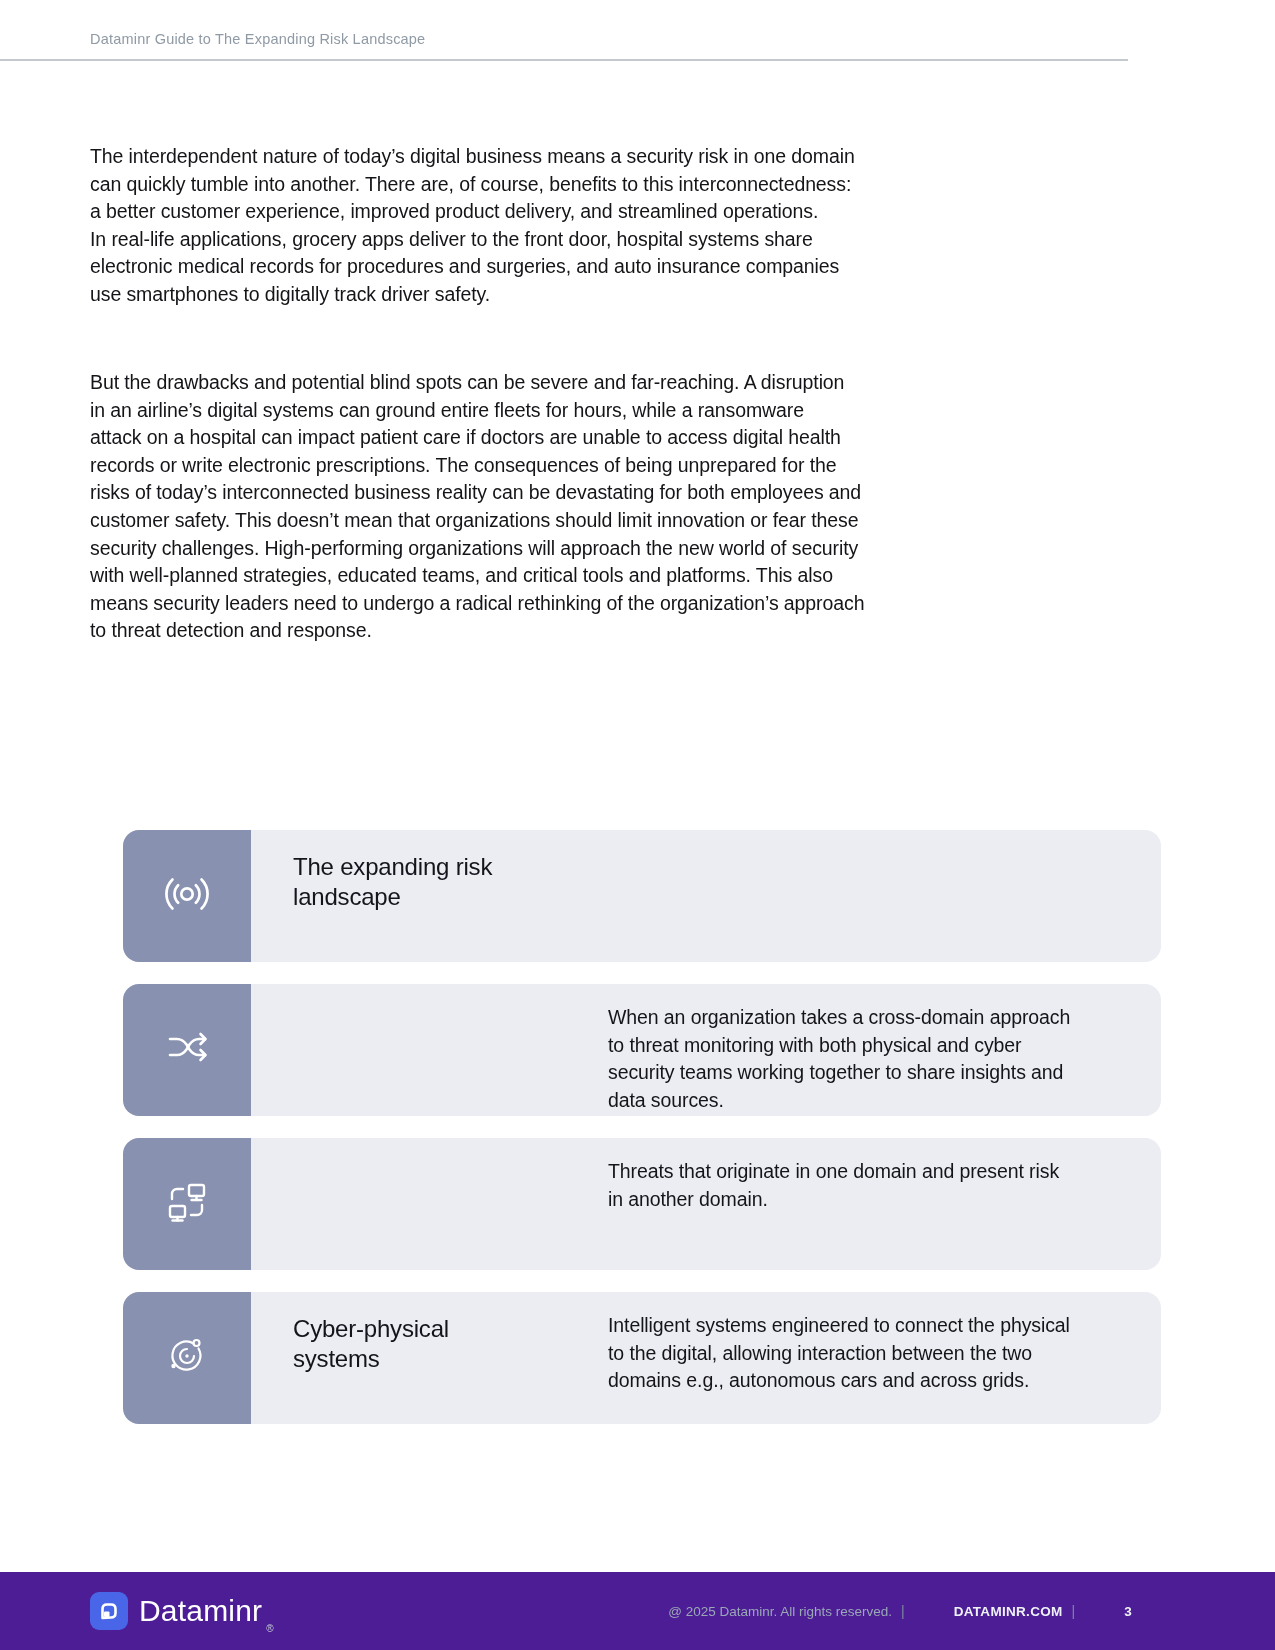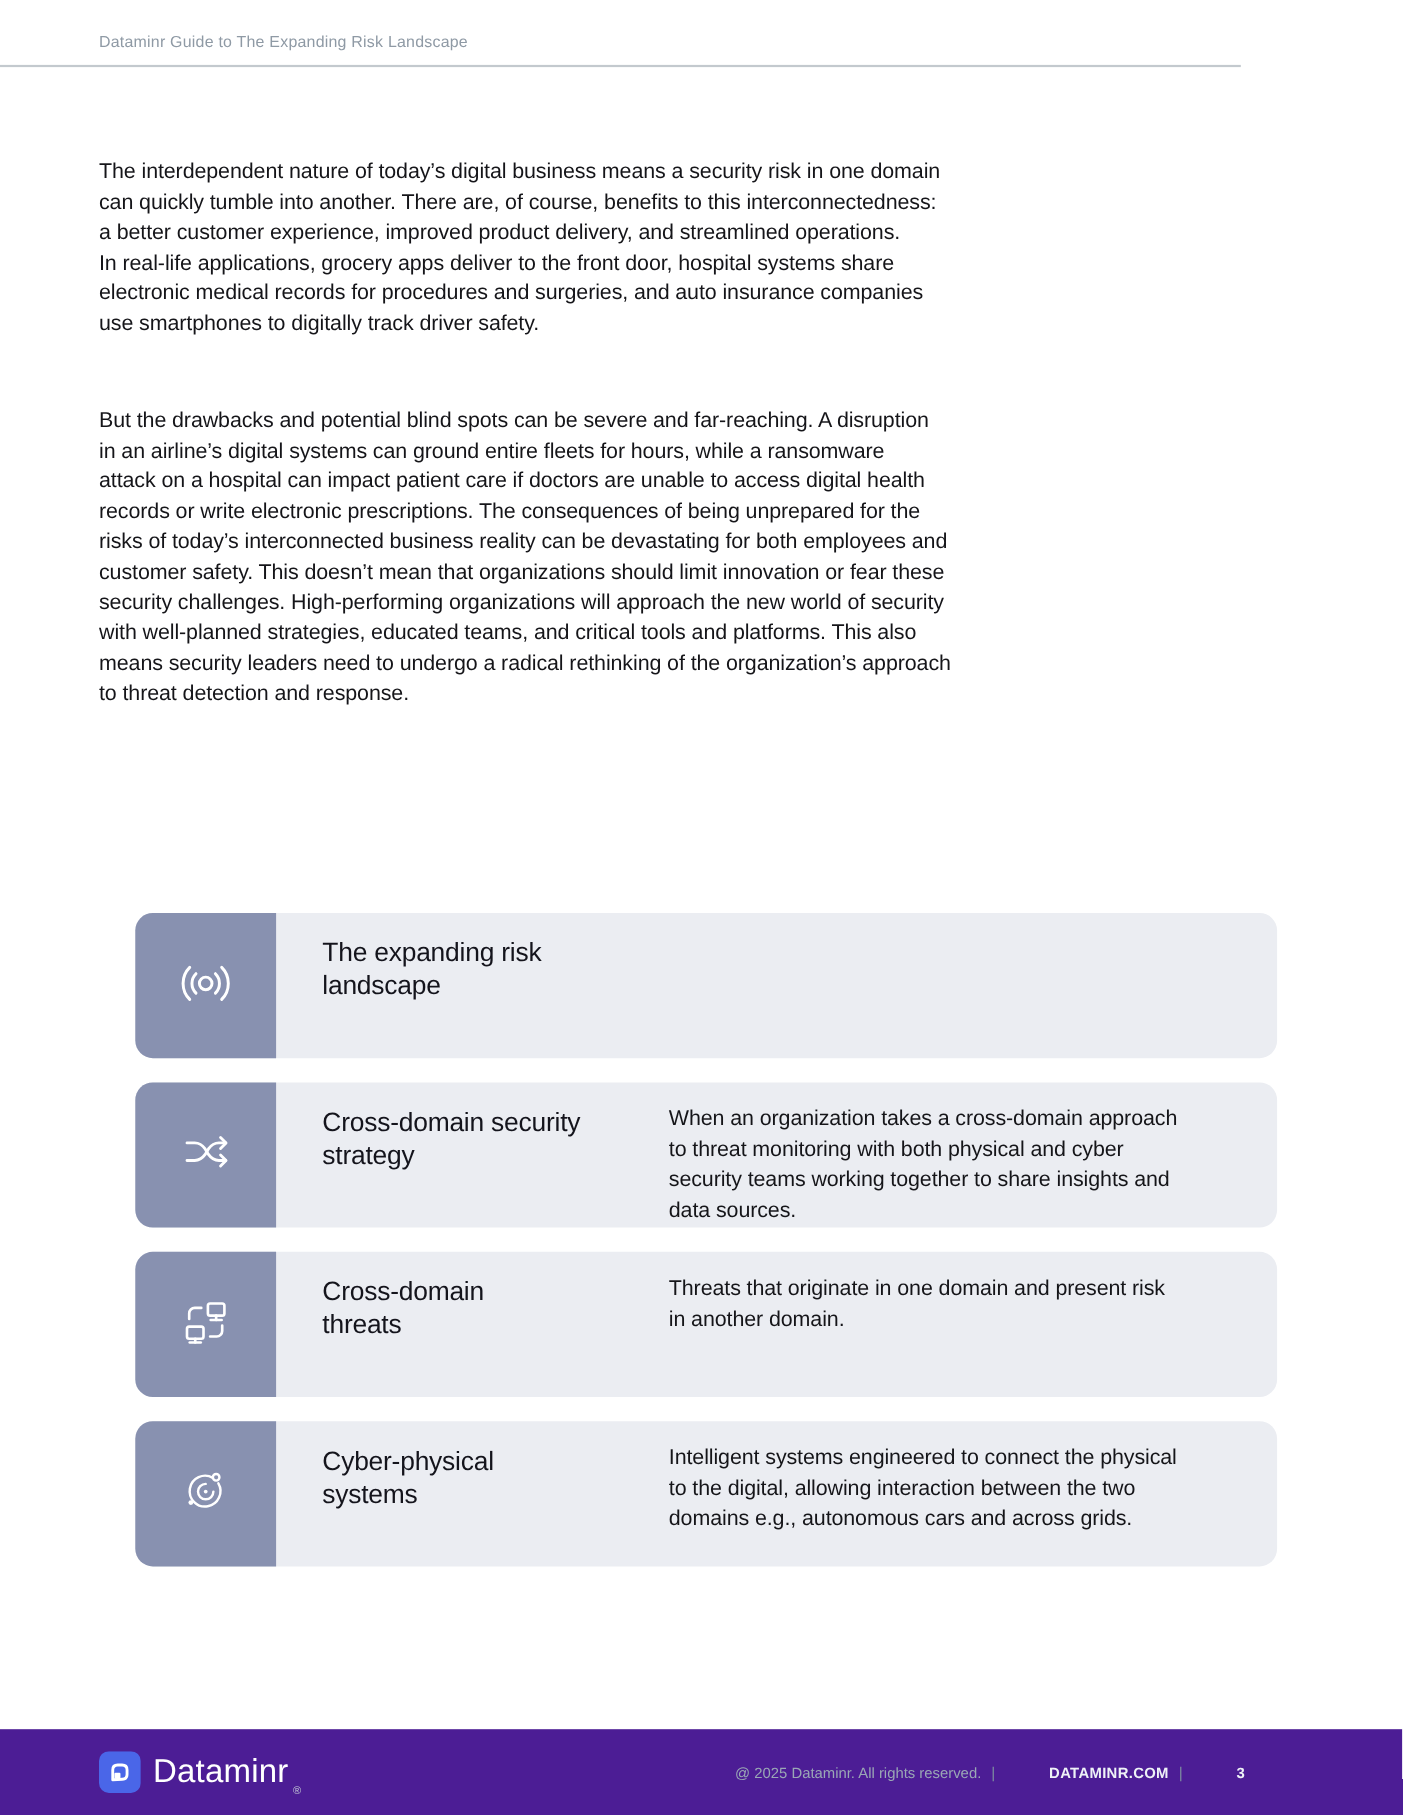--- a/index.html
+++ b/index.html
@@ -177,22 +177,20 @@
     <div class="card-tile">
       <span>
         <svg width="54" height="54" viewBox="0 0 54 54" fill="none" stroke="#ffffff" stroke-width="2.6" stroke-linecap="round" stroke-linejoin="round">
           <path d="M10 18 H17 C21 18 24 20 26.5 23.5 L29.5 28.5 C32 32 35 34 39 34 H45"></path>
           <path d="M10 34 H17 C21 34 24 32 26.5 28.5 L29.5 23.5 C32 20 35 18 39 18 H45"></path>
           <path d="M40.5 13 L45.5 18 L40.5 23"></path>
           <path d="M40.5 29 L45.5 34 L40.5 39"></path>
         </svg>
       </span>
     </div>
-    <div class="card-title">Cross-domain security
-strategy</div>
     <div class="card-desc">When an organization takes a cross-domain approach
 to threat monitoring with both physical and cyber
 security teams working together to share insights and
 data sources.</div>
   </div>
 
   <div class="card card-3">
     <div class="card-tile">
       <span>
         <svg width="54" height="54" viewBox="0 0 54 54" fill="none" stroke="#ffffff" stroke-width="2.4" stroke-linecap="round" stroke-linejoin="round">
@@ -200,22 +198,20 @@
           <rect x="29" y="10" width="15" height="11" rx="2"></rect>
           <path d="M36.5 21 V25"></path>
           <path d="M31.5 25 H41.5"></path>
           <rect x="10" y="31" width="15" height="11" rx="2"></rect>
           <path d="M17.5 42 V45.5"></path>
           <path d="M12.5 45.5 H22.5"></path>
           <path d="M42 30 V35 A5 5 0 0 1 37 40 H31"></path>
         </svg>
       </span>
     </div>
-    <div class="card-title">Cross-domain
-threats</div>
     <div class="card-desc">Threats that originate in one domain and present risk
 in another domain.</div>
   </div>
 
   <div class="card card-4">
     <div class="card-tile">
       <span>
         <svg width="54" height="54" viewBox="0 0 54 54" fill="none" stroke="#ffffff" stroke-width="2.2" stroke-linecap="round">
           <path d="M33.5 14.5 A14 14 0 1 0 38.5 19.5"></path>
           <path d="M27 20 a7 7 0 1 0 7 7"></path>

